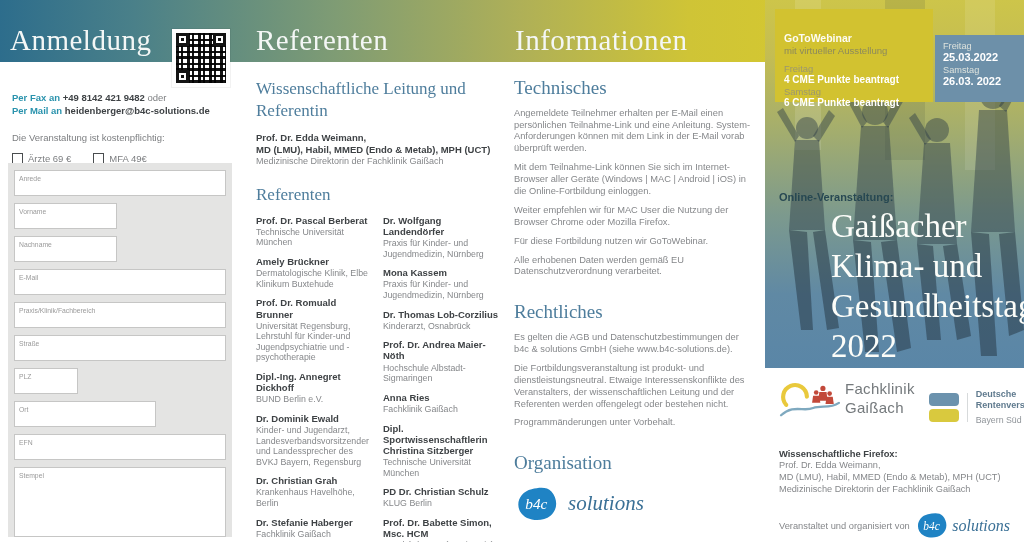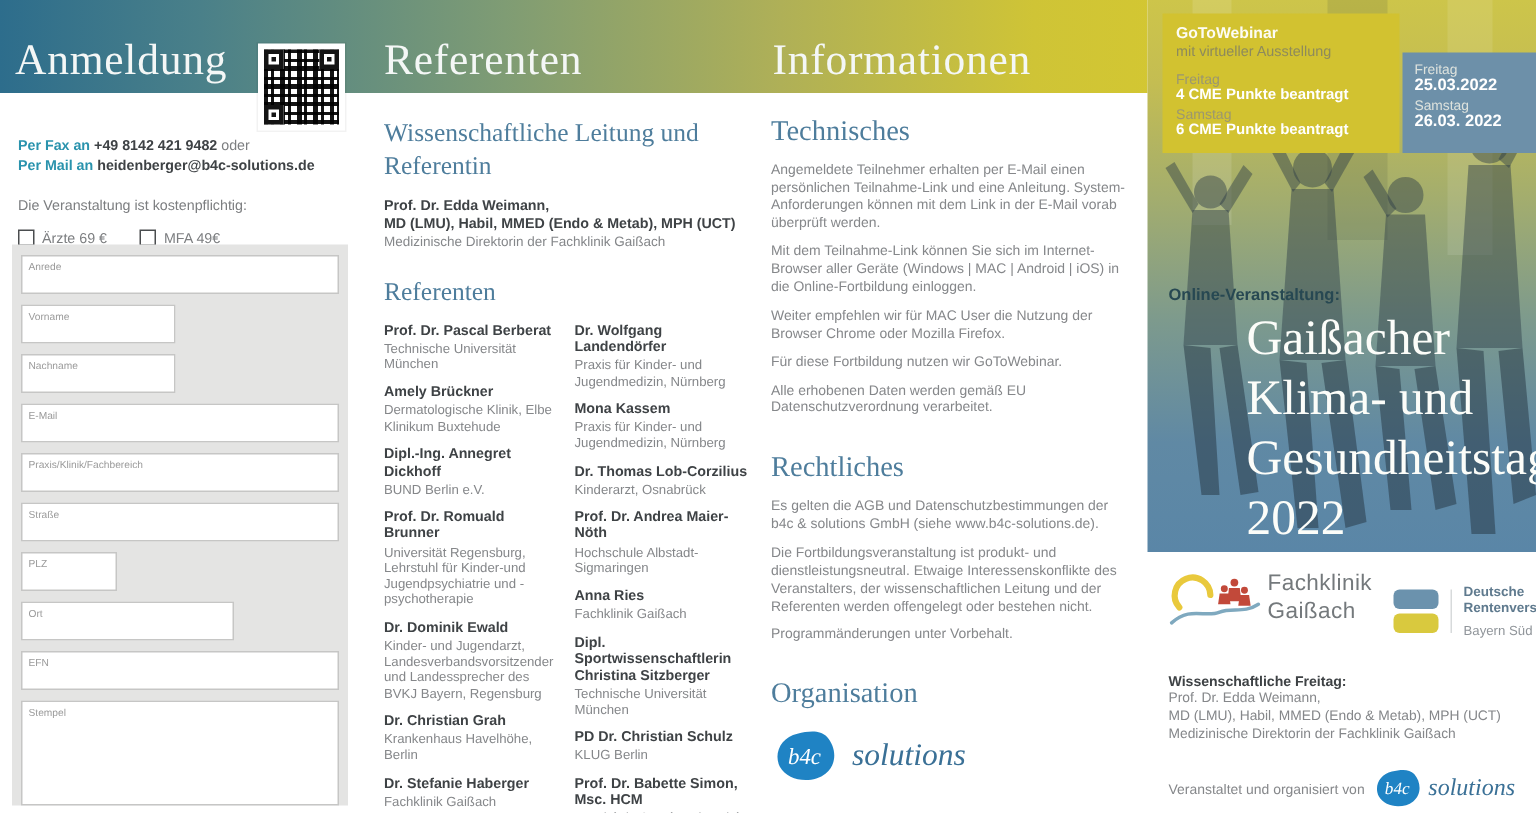--- a/index.html
+++ b/index.html
@@ -82,21 +82,21 @@
 
   
   .panel { position:absolute; left:765px; top:0; width:259px; height:542px; background:#fff; }
   .photo {
     position:relative; width:100%; height:368px; overflow:hidden;
     background:linear-gradient(180deg,#cdc54a 0%,#c4bd52 15%,#a3ad6e 36%,#7d9a8d 58%,#6089a4 80%,#5a86a7 100%);
   }
   .photo svg.kids { position:absolute; inset:0; }
   .box { position:absolute; padding:7px 9px; }
   .webinar-box { left:10px; top:9px; width:158px; height:93px; background:#d2c230; }
-  .wb-title { font-weight:bold; font-size:10.5px; color:rgba(255,255,255,.95); }
+  .wb-title { font-weight:bold; font-size:10.5px; color:rgba(255,255,255,.95);margin-top:16px; }
   .wb-sub { font-size:9.6px; color:#8d8a5c; margin-top:1px; }
   .wb-day { font-size:9.4px; color:#9b9770; margin-top:7px; }
   .wb-cme { font-weight:bold; font-size:10px; color:#fff; }
   .wb-day2 { margin-top:1px; }
   .dates-box { left:170px; top:35px; width:89px; height:67px; background:#6d90a9; padding:6px 8px; }
   .db-day { font-size:9.2px; color:#dde2dd; }
   .db-date { font-weight:bold; font-size:11px; color:#fff; }
   .db-day2 { margin-top:2px; }
   .event-label { position:absolute; left:14px; top:191px; font-weight:bold; font-size:11px; color:#274852; }
   .event-title { position:absolute; left:28px; top:206px; font-family:"Liberation Serif", serif;
@@ -188,27 +188,27 @@
             <div class="spk-name">Prof. Dr. Pascal Berberat</div>
             <div class="spk-affil">Technische Universität München</div>
           </div>
 
           <div class="spk">
             <div class="spk-name">Amely Brückner</div>
             <div class="spk-affil">Dermatologische Klinik, Elbe Klinikum Buxtehude</div>
           </div>
 
           <div class="spk">
+            <div class="spk-name">Prof. Dr. Romuald Brunner</div>
+            <div class="spk-affil">Universität Regensburg, Lehrstuhl für Kinder-und Jugendpsychiatrie und -psychotherapie</div>
+          </div>
+
+          <div class="spk">
             <div class="spk-name">Dipl.-Ing. Annegret Dickhoff</div>
             <div class="spk-affil">BUND Berlin e.V.</div>
-          </div>
-
-          <div class="spk">
-            <div class="spk-name">Prof. Dr. Romuald Brunner</div>
-            <div class="spk-affil">Universität Regensburg, Lehrstuhl für Kinder-und Jugendpsychiatrie und -psychotherapie</div>
           </div>
 
           <div class="spk">
             <div class="spk-name">Dr. Dominik Ewald</div>
             <div class="spk-affil">Kinder- und Jugendarzt, Landesverbandsvorsitzender und Landessprecher des BVKJ Bayern, Regensburg</div>
           </div>
 
           <div class="spk">
             <div class="spk-name">Dr. Christian Grah</div>
             <div class="spk-affil">Krankenhaus Havelhöhe, Berlin</div>
@@ -380,21 +380,21 @@
           <div>
             <div class="drv-name">
               <div>Deutsche</div>
               <div>Rentenversicherung</div>
             </div>
             <div class="drv-region">Bayern Süd</div>
           </div>
         </div>
       </div>
       <div class="leitung">
-        <div class="leitung-head">Wissenschaftliche Freitag:</div>
+        <div class="leitung-head">Wissenschaftliche Firefox:</div>
         <div>
 
         <div>Prof. Dr. Edda Weimann,</div>
             <div>MD (LMU), Habil, MMED (Endo &amp; Metab), MPH (UCT)</div>
             <div>Medizinische Direktorin der Fachklinik Gaißach</div>
           </div>
       </div>
       <div class="footer-row">
         <div class="footer-label">Veranstaltet und organisiert von</div>
         <div class="b4c-small">

